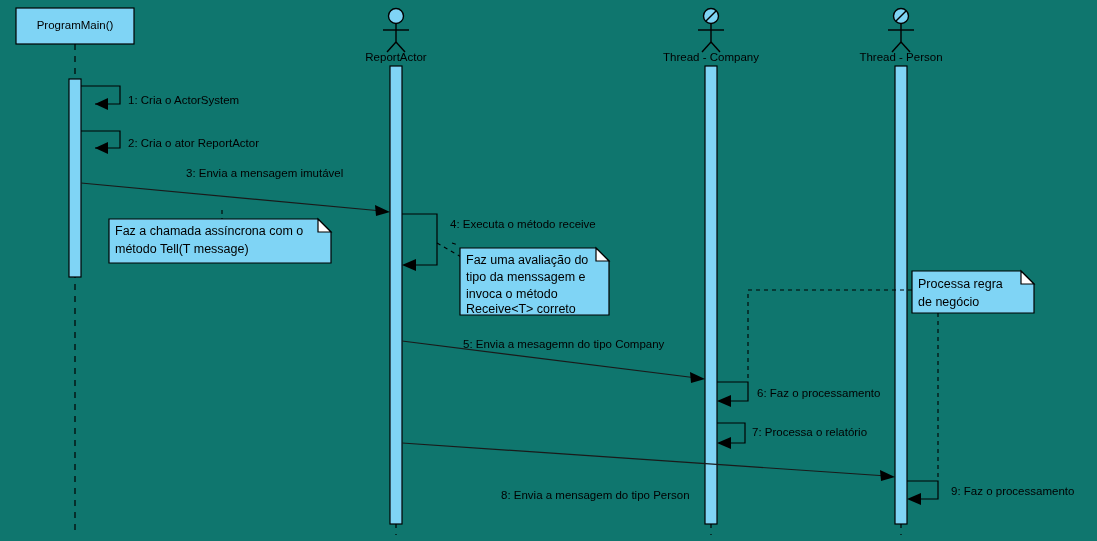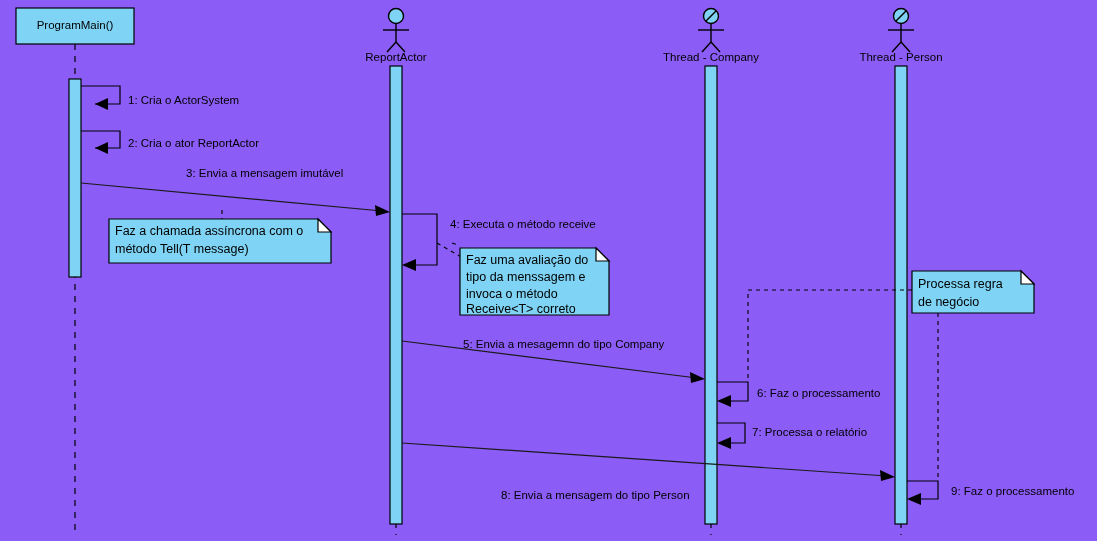--- a/index.html
+++ b/index.html
@@ -7,21 +7,21 @@
     padding: 0;
     background: #ffffff;
   }
   body {
     font-family: "Liberation Sans", sans-serif;
   }
   #diagram-root {
     position: relative;
     width: 1097px;
     height: 541px;
-    background: #8b5cf6;
+    background: #0f766e;
     overflow: hidden;
   }
   #diagram-svg {
     position: absolute;
     top: 0;
     left: 0;
     width: 1097px;
     height: 541px;
   }
   .lbl {

